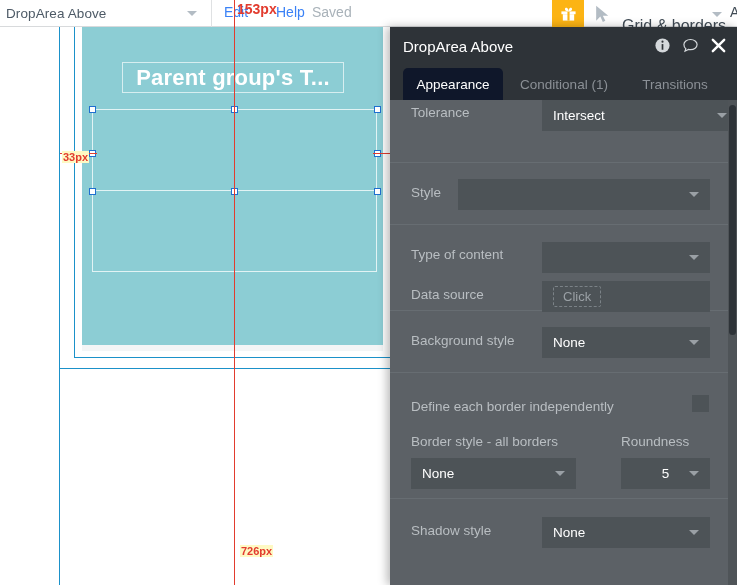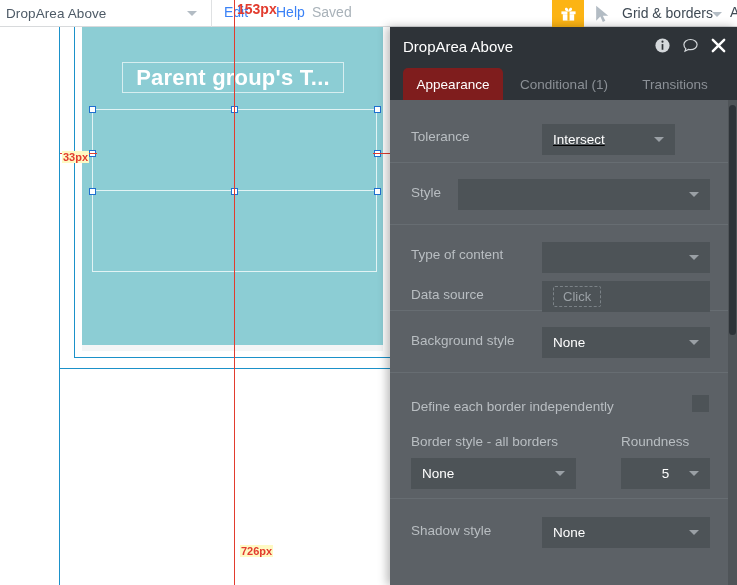--- a/index.html
+++ b/index.html
@@ -44,21 +44,21 @@
 
   .gift-btn {
     position: absolute; left: 552px; top: 0; width: 32px; height: 27px;
     background: #fcb414; display: flex; align-items: center; justify-content: center;
   }
   .gift-btn svg { display: block; }
   .cursor-icon {
     position: absolute; left: 592px; top: 4px; width: 20px; height: 20px;
   }
   .tb-gridborders {
-    position: absolute; left: 622px; top: 5px; font-size: 14px; color: #3f4a54;
+    position: absolute; left: 622px; top: 17px; font-size: 16px; color: #3f4a54;
     white-space: nowrap;
   }
   .caret-grey2 {
     position: absolute; left: 712px; top: 12px;
     width: 0; height: 0;
     border-left: 5px solid transparent;
     border-right: 5px solid transparent;
     border-top: 5px solid #b3bcc4;
   }
   .tb-cut {
@@ -158,21 +158,21 @@
   .tabbar {
     position: absolute; left: 0; top: 41px; width: 347px; height: 32px;
     background: #2e3338;
   }
   .tab {
     position: absolute; top: 0; height: 32px;
     display: flex; align-items: center; justify-content: center;
     font-size: 13.5px; color: #8b9096; white-space: nowrap;
   }
   .tab.active {
-    background: #7f1d1d; color: #ffffff;
+    background: #0f172a; color: #ffffff;
     border-radius: 5px 5px 0 0;
   }
   .tab-appearance { left: 13px; width: 100px; }
   .tab-conditional{ left: 119px; width: 110px; }
   .tab-transitions{ left: 235px; width: 100px; }
 
   .panel-body {
     position: absolute; left: 0; top: 73px; width: 347px; height: 485px;
     background: #5c6166;
   }
@@ -314,24 +314,24 @@
 
     <div class="tabbar">
       <div class="tab active tab-appearance">Appearance</div>
       <div class="tab tab-conditional">Conditional (1)</div>
       <div class="tab tab-transitions">Transitions</div>
     </div>
 
     <div class="panel-body">
 
       <div class="sec" style="height:63px;">
-        <div class="row" style="position:absolute; left:21px; top:29px;justify-content:flex-end;">
+        <div class="row" style="position:absolute; left:21px; top:5px;justify-content:flex-end;">
           <span class="lbl">Tolerance</span>
         </div>
-        <div class="field" style="position:absolute; left:152px; top:24px; width:133px;text-decoration:underline;">
+        <div class="field" style="position:absolute; left:152px; top:0; width:196px;">
           <span class="field-val">Intersect</span>
           <span class="field-caret"></span>
         </div>
       </div>
 
       <div class="sec" style="height:62px;">
         <div class="row" style="position:absolute; left:21px; top:22px;">
           <span class="lbl">Style</span>
         </div>
         <div class="field" style="position:absolute; left:68px; top:16px; width:252px;">

